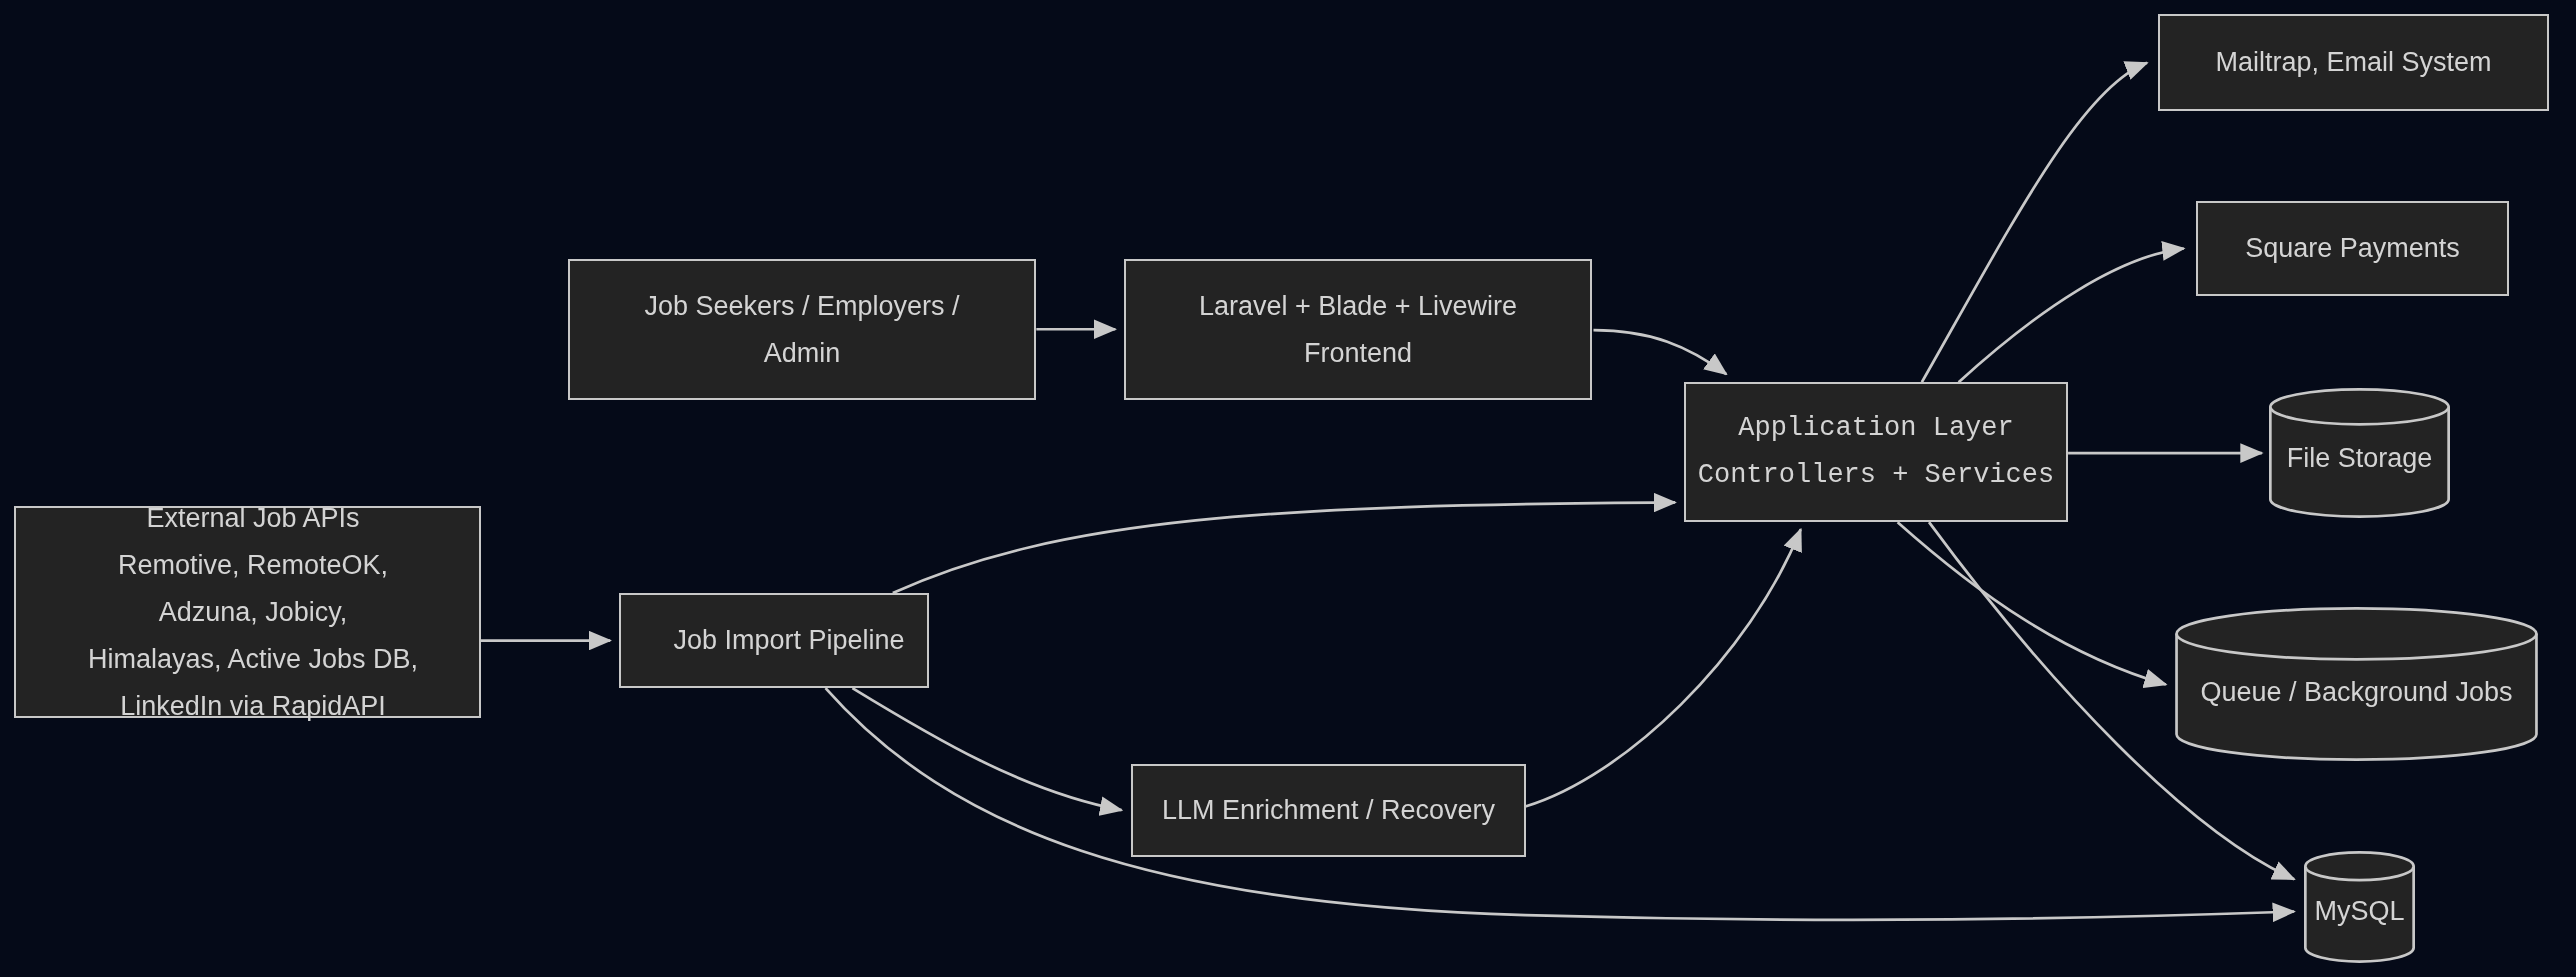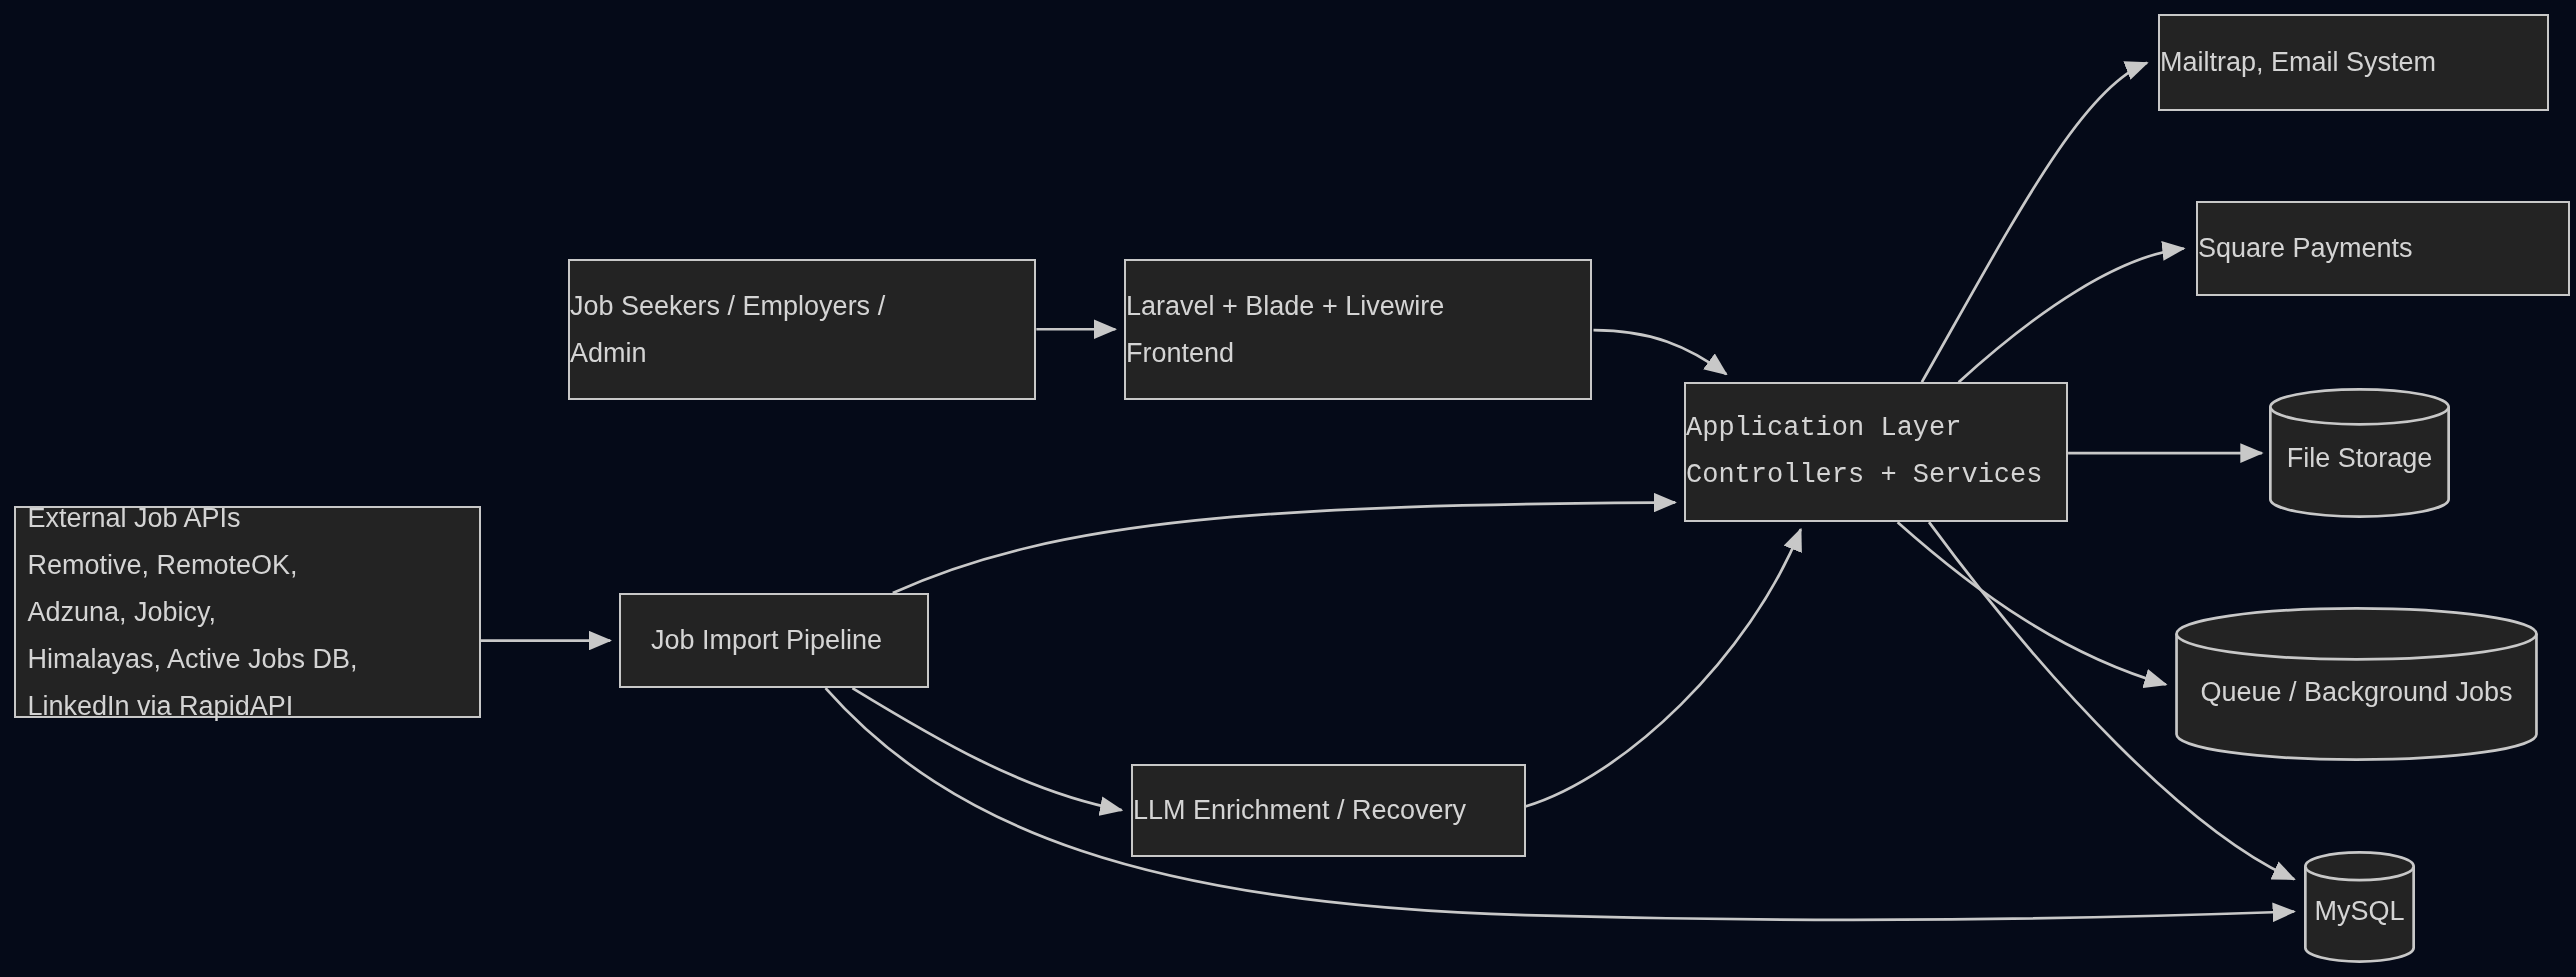--- a/index.html
+++ b/index.html
@@ -18,20 +18,21 @@
     overflow:hidden;
   }
   .edges{position:absolute;left:0;top:0;width:2576px;height:977px;}
   .edge{fill:none;stroke:var(--edge-color);stroke-width:3px;}
   .node{
     position:absolute;
     box-sizing:border-box;
     color:var(--text-color);
     font-size:27px;
     line-height:47px;
+    text-align:center;
   }
   .node.rect{
     background:var(--node-fill);
     border:2.7px solid var(--node-border);
     display:flex;align-items:center;justify-content:center;
   }
   .node .label{white-space:pre-line;width:100%;}
   .node.cyl{background:transparent;border:none;}
   .cyl-shape{position:absolute;left:0;top:0;}
   .cyl-shape path,.cyl-shape ellipse{
@@ -98,21 +99,21 @@
 
   <div class="node rect" style="left:1684px;top:382px;width:384px;height:140px;font-family:Liberation Mono, monospace;">
     <div class="label">Application Layer
 Controllers + Services</div>
   </div>
 
   <div class="node rect" style="left:2158px;top:13.5px;width:391px;height:97px;">
     <div class="label">Mailtrap, Email System</div>
   </div>
 
-  <div class="node rect" style="left:2196px;top:201px;width:374px;height:95px;">
+  <div class="node rect" style="left:2196px;top:201px;width:313px;height:95px;">
     <div class="label">Square Payments</div>
   </div>
 
   <div class="node cyl" style="left:2269px;top:388px;width:181px;height:130px;">
     <svg class="cyl-shape" width="181" height="130" viewBox="0 0 202 145" xmlns="http://www.w3.org/2000/svg">
       <path d="M 1.5 21 L 1.5 124 A 99.5 19.5 0 0 0 200.5 124 L 200.5 21"></path>
       <ellipse cx="101" cy="21" rx="99.5" ry="19.5"></ellipse>
     </svg>
     <div class="label" style="padding-top:10.8px;">File Storage</div>
   </div>

